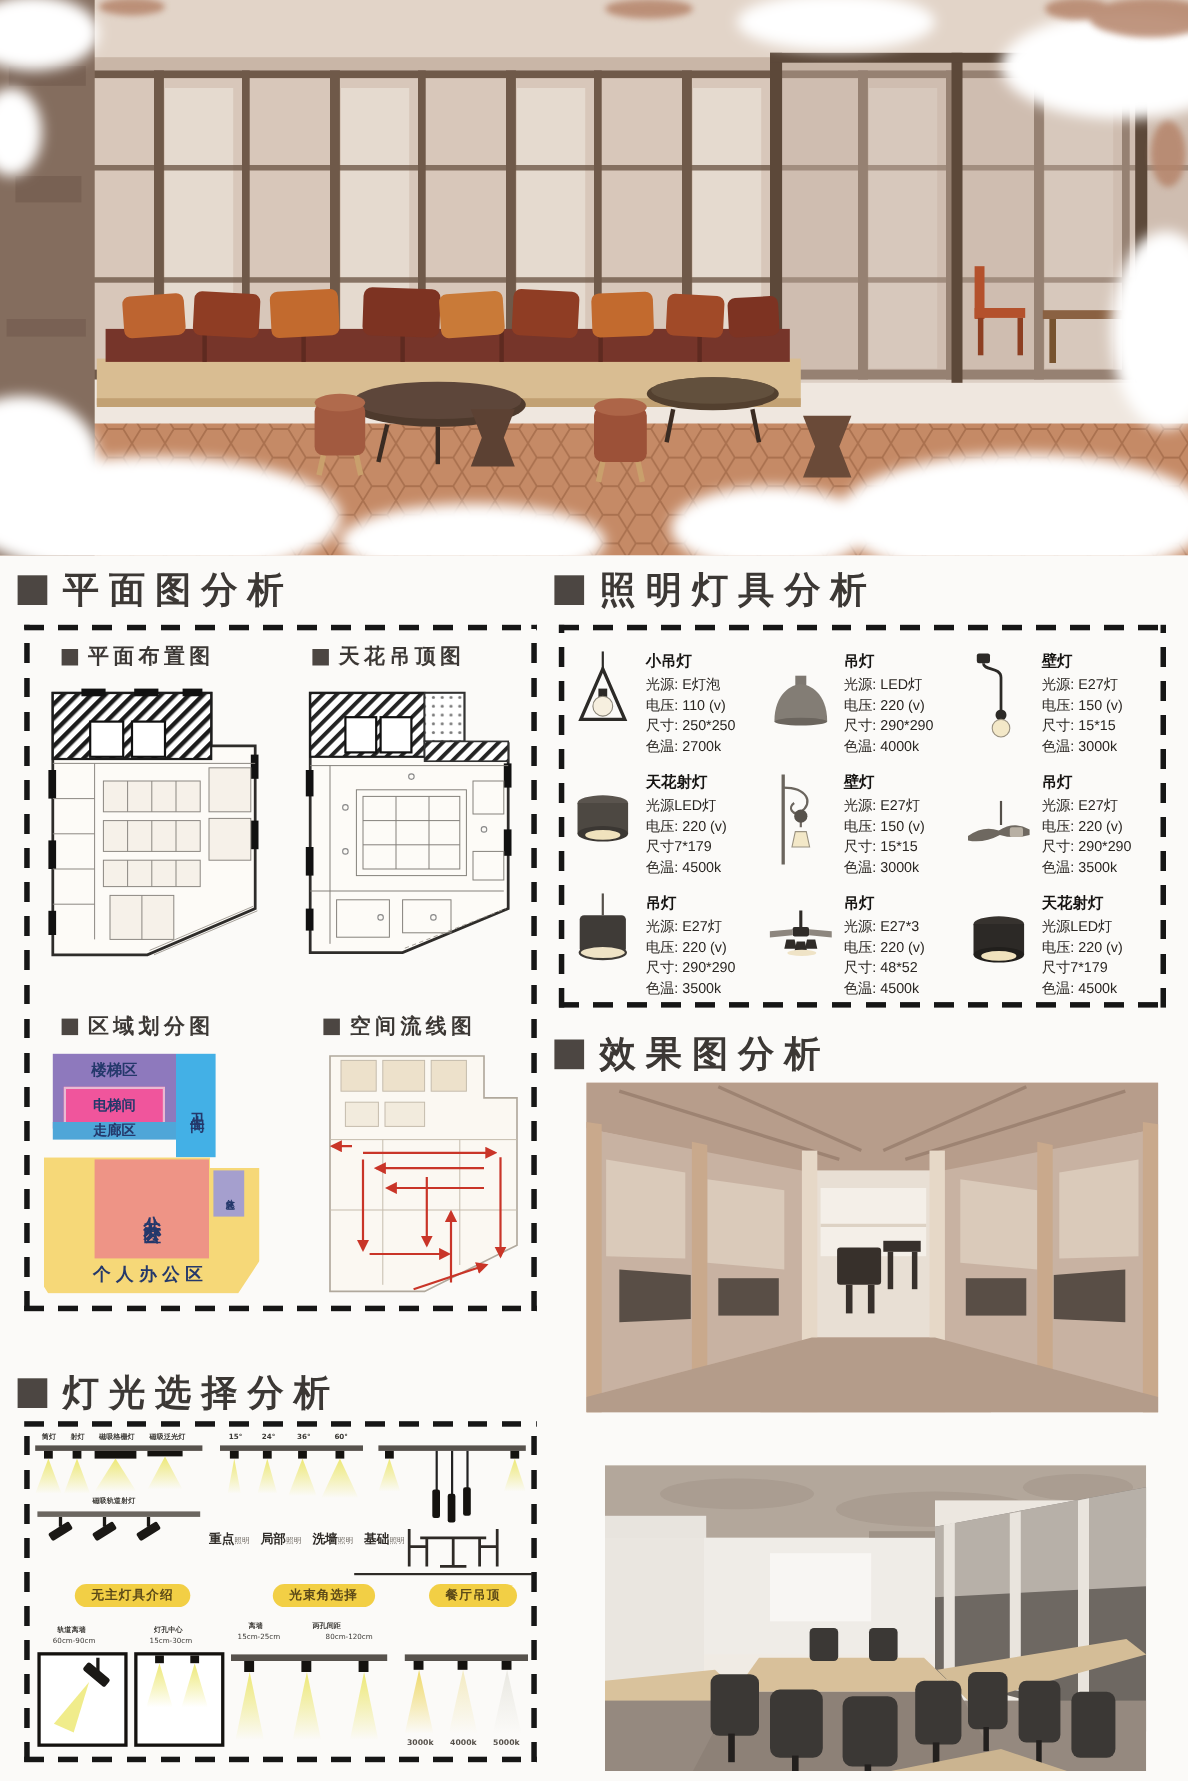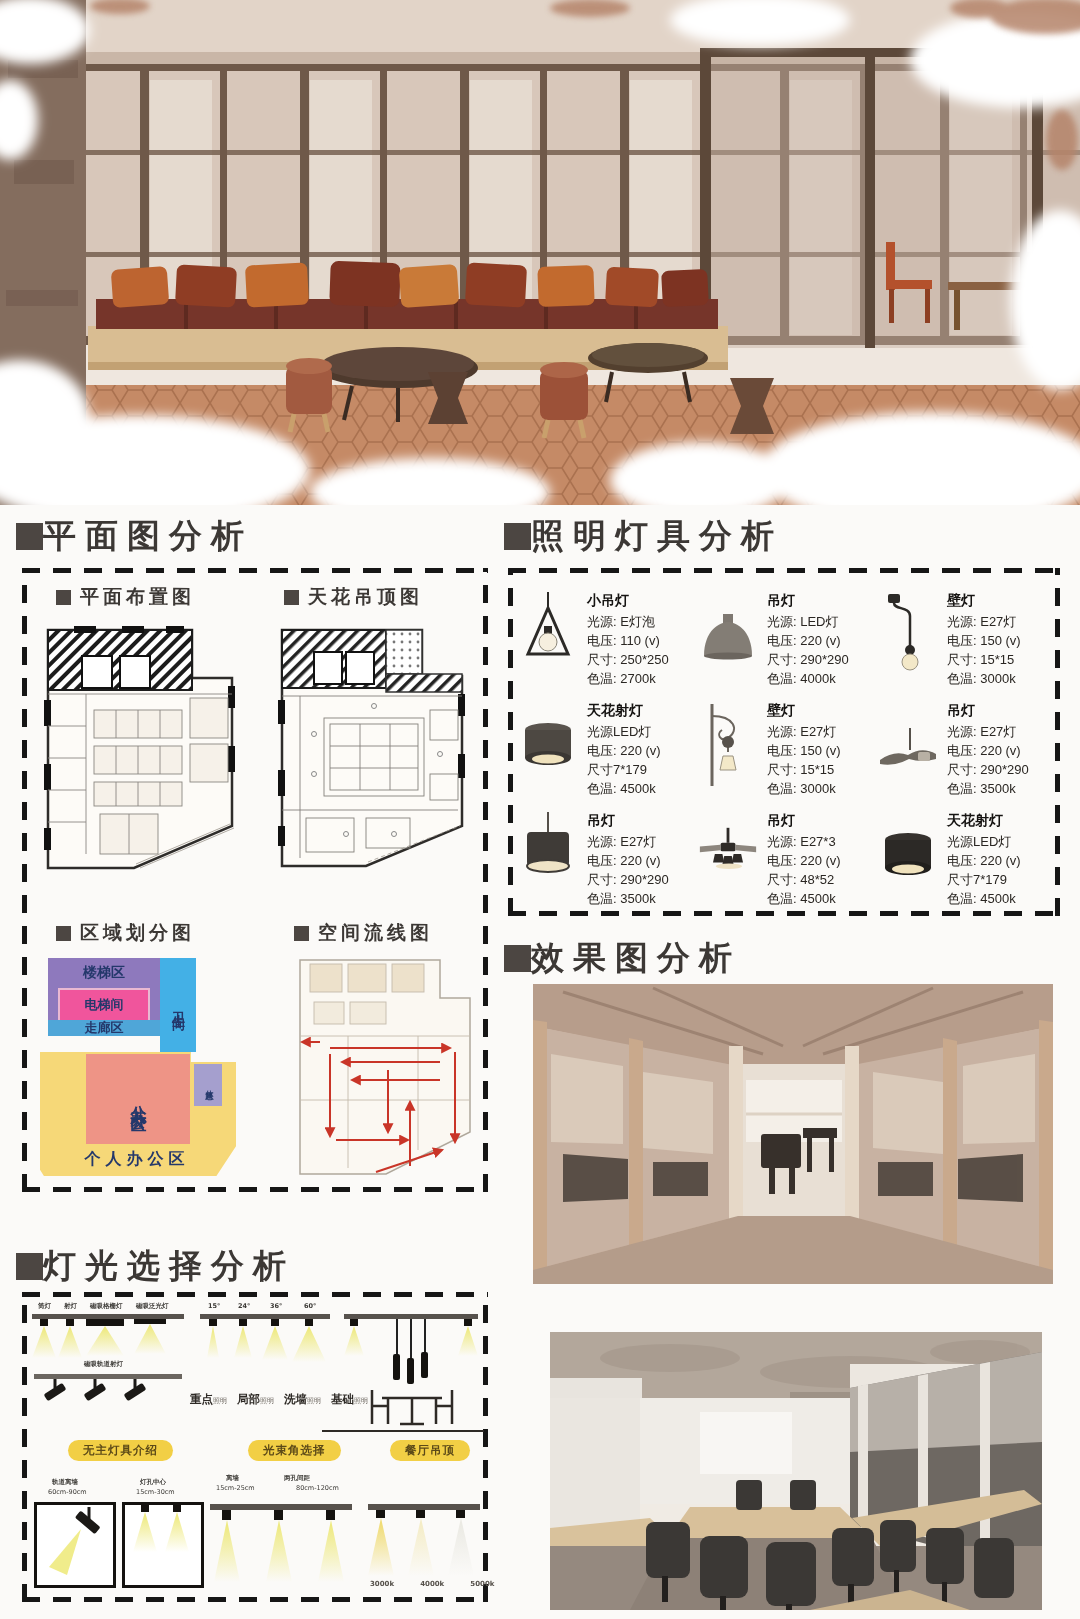--- a/index.html
+++ b/index.html
@@ -1,20 +1,20 @@
 <!DOCTYPE html>
 <html><head>
 <meta charset="utf-8">
 <style>
   html,body{margin:0;padding:0;}
   body{width:1080px;height:1619px;position:relative;background:#fbfaf8;
        font-family:"DejaVu Sans",sans-serif;overflow:hidden;}
   .abs{position:absolute;}
   
-  .hdr{position:absolute;display:flex;align-items:center;
+  .hdr{position:absolute;display:flex;align-items:center;gap:14px;
        font-family:"DejaVu Serif",serif;font-weight:bold;font-size:33px;
        color:#3c3835;letter-spacing:9px;}
   .hdr .sq{width:27px;height:27px;background:#4c4642;flex:0 0 auto;}
   
   .dashed{position:absolute;
     background:
       repeating-linear-gradient(90deg,#161616 0 18px,transparent 18px 31px) left top/100% 5px no-repeat,
       repeating-linear-gradient(90deg,#161616 0 18px,transparent 18px 31px) left bottom/100% 5px no-repeat,
       repeating-linear-gradient(0deg,#161616 0 18px,transparent 18px 31px) left top/5px 100% no-repeat,
       repeating-linear-gradient(0deg,#161616 0 18px,transparent 18px 31px) right top/5px 100% no-repeat; text-align: center;}
@@ -40,21 +40,21 @@
   .stub{position:absolute;width:8px;height:7px;background:#14120f;}
   .wideflat{position:absolute;height:5px;background:#14120f;}
   .cone{position:absolute;clip-path:polygon(50% 0,0 100%,100% 100%);
         background:linear-gradient(to bottom,rgba(236,231,110,.95),rgba(236,231,110,0));}
   .pill{position:absolute;background:#f2cf45;border-radius:11px;padding:3px 15px;
         font-size:11.5px;font-weight:bold;color:#5c4a18;letter-spacing:1px;white-space:nowrap;}
   .mbox{position:absolute;border:3px solid #14120f;background:#fff;}
   .modes{position:absolute;display:flex;gap:10px;align-items:baseline;}
   .mode .m{font-size:11.5px;font-weight:bold;color:#2e2a26;}
   .mode .s{font-size:7px;color:#6b655e;}
-  .temps{position:absolute;display:flex;gap:26px;font-size:7px;color:#55504a;font-weight:bold;}
+  .temps{position:absolute;display:flex;gap:15px;font-size:7px;color:#55504a;font-weight:bold;}
 </style>
 </head>
 <body>
 
 <div class="abs" style="left:0;top:0;width:1080px;height:505px">
 <svg width="1080" height="505" viewBox="0 0 1080 505">
   <defs>
     <pattern id="hex" width="30" height="26" patternUnits="userSpaceOnUse">
       <rect width="30" height="26" fill="#c58a66"></rect>
       <path d="M8,0 L22,0 L30,13 L22,26 L8,26 L0,13 Z" fill="none" stroke="#aa714f" stroke-width="1.6"></path>

